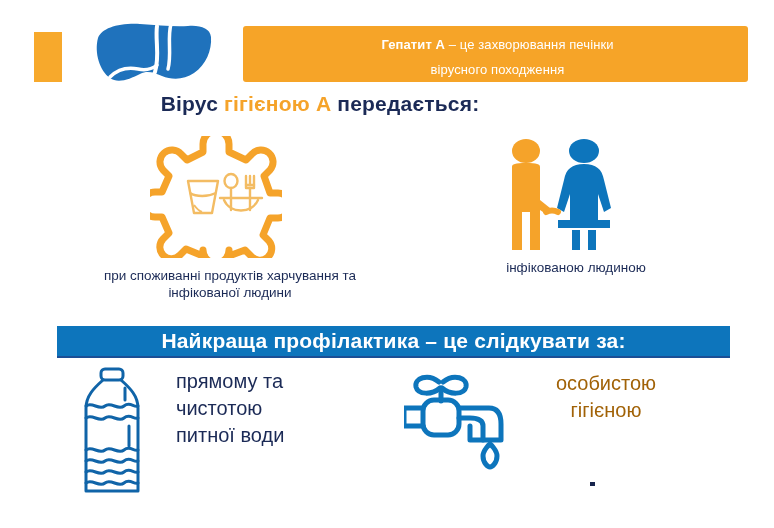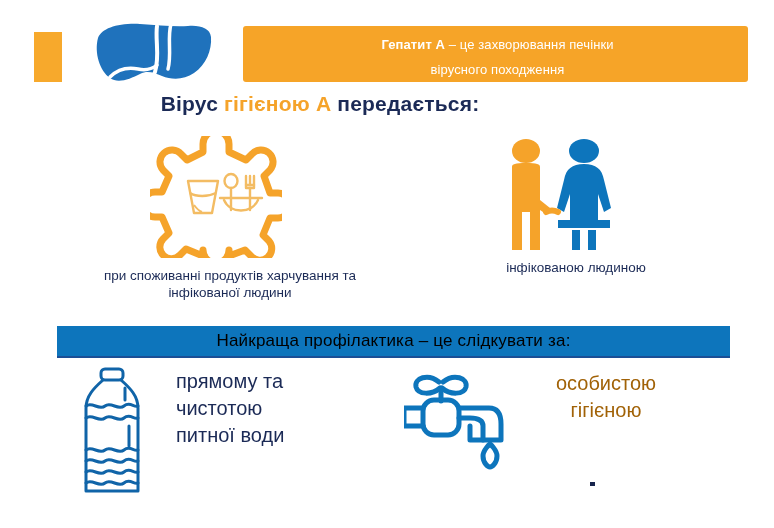--- a/index.html
+++ b/index.html
@@ -116,23 +116,23 @@
     width: 673px;
     height: 32px;
     background: #0D75BC;
     border-bottom: 2px solid #1B4F96;
     box-sizing: border-box;
     display: flex;
     align-items: center;
     justify-content: center;
   }
   .banner-blue span {
-    color: #000000;
-    font-size: 17px;
-    font-weight: normal;
+    color: #ffffff;
+    font-size: 21px;
+    font-weight: bold;
     letter-spacing: 0.2px;
   }
 
   
   .bottle-icon {
     position: absolute;
     left: 76px;
     top: 366px;
     width: 72px;
     height: 128px;

